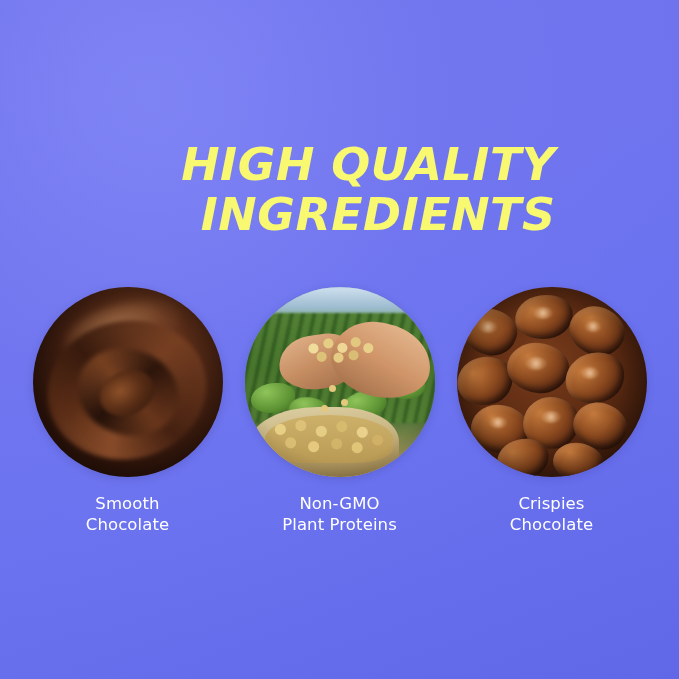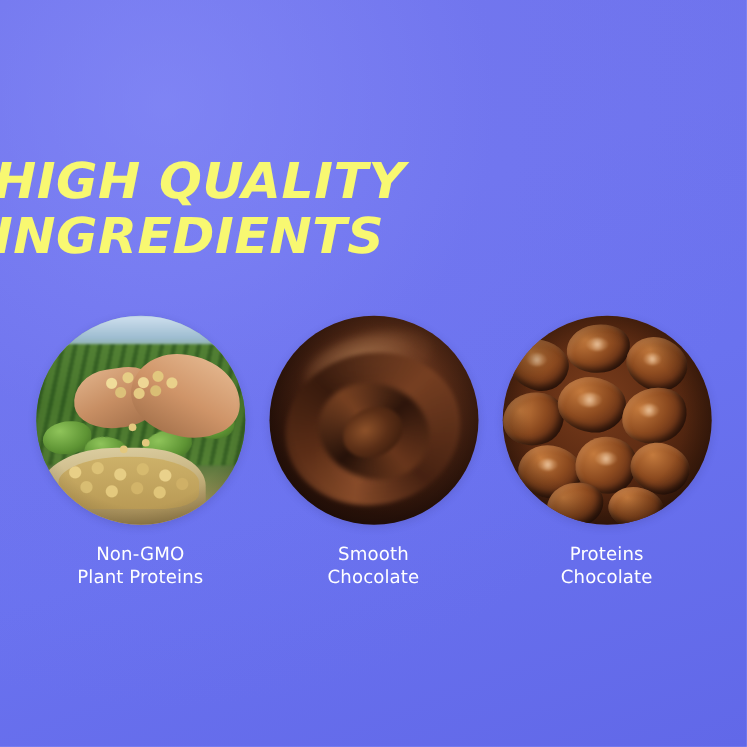--- a/index.html
+++ b/index.html
@@ -25,21 +25,21 @@
     inset: 0;
     background: radial-gradient(circle at 22% 14%, rgba(140,145,250,0.55) 0%, rgba(125,130,245,0.15) 38%, rgba(96,104,232,0) 70%);
     pointer-events: none;
   }
 
   .headline {
     position: absolute;
     top: 140px;
     left: 0;
     width: 550px;
-    text-align: left;
+    text-align: right;
     z-index: 3;
   }
   .headline-line {
     display: block;
     font-family: "DejaVu Sans", sans-serif;
     font-weight: 700;
     font-style: italic;
     font-size: 45px;
     line-height: 50px;
     letter-spacing: 0.5px;
@@ -252,20 +252,34 @@
 <body>
 
 <div class="poster">
 
   <div class="headline">
     <span class="headline-line">HIGH QUALITY</span>
     <span class="headline-line">INGREDIENTS</span>
   </div>
 
   <div class="circles">
+
+    <div class="item">
+      <div class="circle choc">
+        <div class="gloss"></div>
+        <div class="swirl1"></div>
+        <div class="swirl2"></div>
+        <div class="swirl3"></div>
+        <div class="edge"></div>
+      </div>
+      <div class="caption">
+        <span>Smooth</span>
+        <span>Chocolate</span>
+      </div>
+    </div>
 
     <div class="item">
       <div class="circle soy">
         <div class="sky"></div>
         <div class="field"></div>
         <div class="leaf" style="left:6px; top:96px; width:44px; height:30px;"></div>
         <div class="leaf" style="left:44px; top:110px; width:38px; height:26px; transform:rotate(14deg);"></div>
         <div class="leaf" style="left:96px; top:104px; width:46px; height:28px; transform:rotate(-10deg);"></div>
         <div class="leaf" style="left:140px; top:86px; width:40px; height:26px; transform:rotate(8deg);"></div>
         <div class="sack"></div>
@@ -274,34 +288,20 @@
         <div class="hand-r"></div>
         <div class="palmbeans"></div>
         <div class="falling" style="left:84px; top:98px;"></div>
         <div class="falling" style="left:96px; top:112px;"></div>
         <div class="falling" style="left:76px; top:118px;"></div>
         <div class="edge"></div>
       </div>
       <div class="caption">
         <span>Non-GMO</span>
         <span>Plant Proteins</span>
-      </div>
-    </div>
-
-    <div class="item">
-      <div class="circle choc">
-        <div class="gloss"></div>
-        <div class="swirl1"></div>
-        <div class="swirl2"></div>
-        <div class="swirl3"></div>
-        <div class="edge"></div>
-      </div>
-      <div class="caption">
-        <span>Smooth</span>
-        <span>Chocolate</span>
       </div>
     </div>
 
     <div class="item">
       <div class="circle crisp">
         <div class="nug" style="left:6px; top:22px; width:54px; height:46px; transform:rotate(12deg);"></div>
         <div class="nug" style="left:58px; top:8px; width:58px; height:44px; transform:rotate(-8deg);"></div>
         <div class="nug" style="left:112px; top:20px; width:56px; height:48px; transform:rotate(20deg);"></div>
         <div class="nug" style="left:0px; top:70px; width:56px; height:48px; transform:rotate(-14deg);"></div>
         <div class="nug" style="left:50px; top:56px; width:62px; height:50px; transform:rotate(6deg);"></div>
@@ -314,19 +314,19 @@
         <div class="hl" style="left:22px; top:34px; width:18px; height:12px;"></div>
         <div class="hl" style="left:76px; top:20px; width:20px; height:12px;"></div>
         <div class="hl" style="left:128px; top:34px; width:16px; height:11px;"></div>
         <div class="hl" style="left:68px; top:70px; width:22px; height:13px;"></div>
         <div class="hl" style="left:124px; top:80px; width:18px; height:12px;"></div>
         <div class="hl" style="left:32px; top:130px; width:18px; height:11px;"></div>
         <div class="hl" style="left:84px; top:124px; width:20px; height:12px;"></div>
         <div class="edge"></div>
       </div>
       <div class="caption">
-        <span>Proteins</span>
+        <span>Crispies</span>
         <span>Chocolate</span>
       </div>
     </div>
 
   </div>
 </div>
 
 </body></html>

